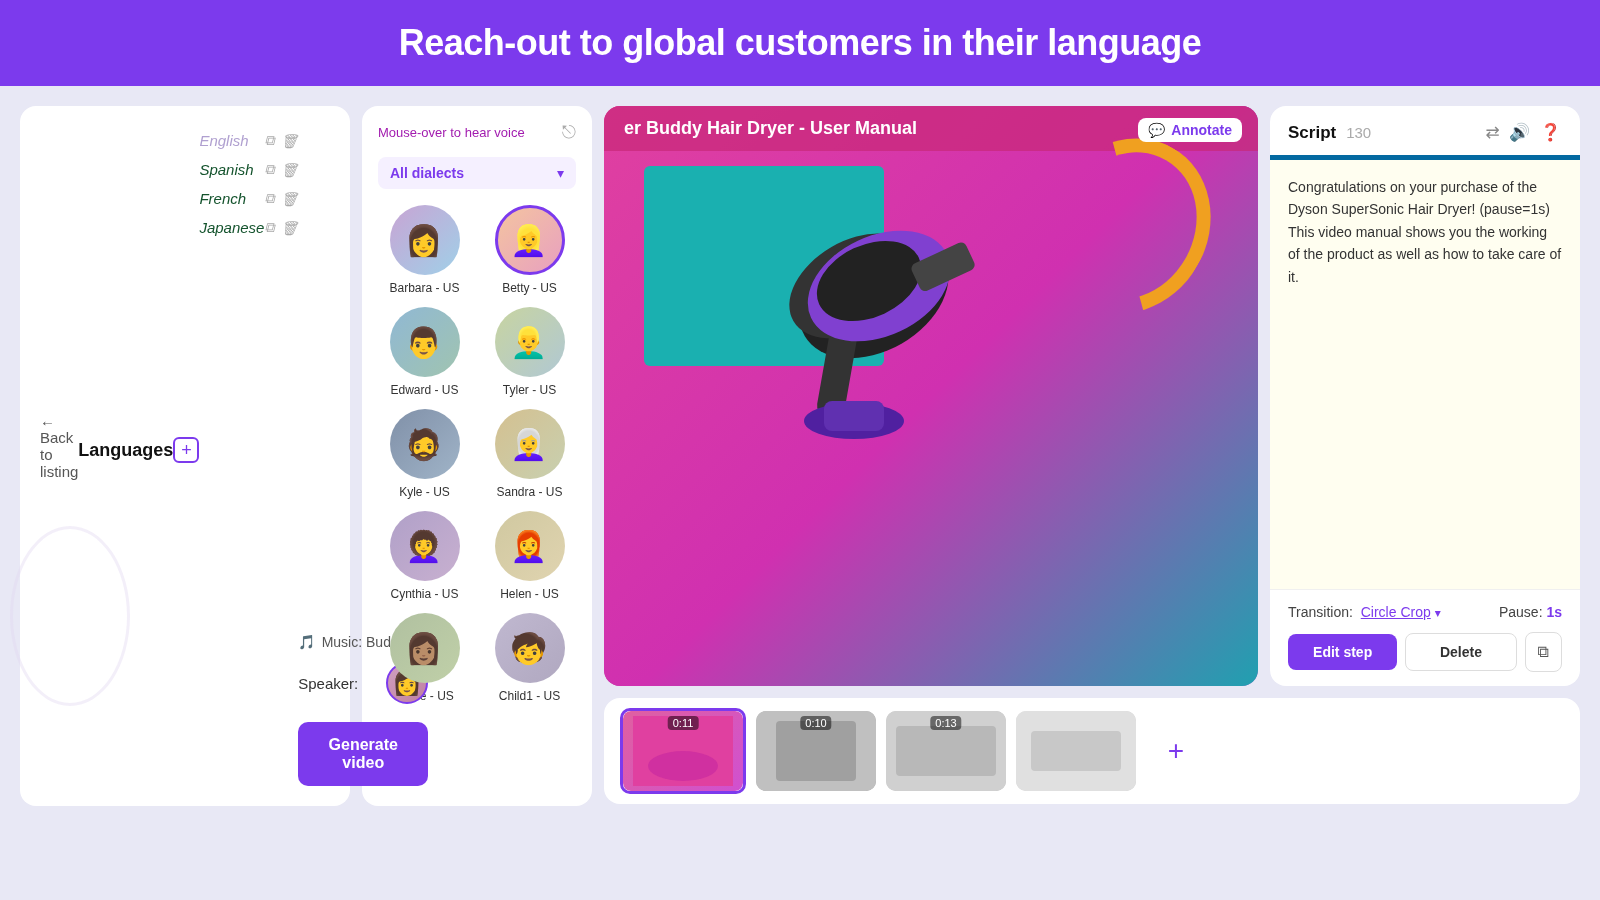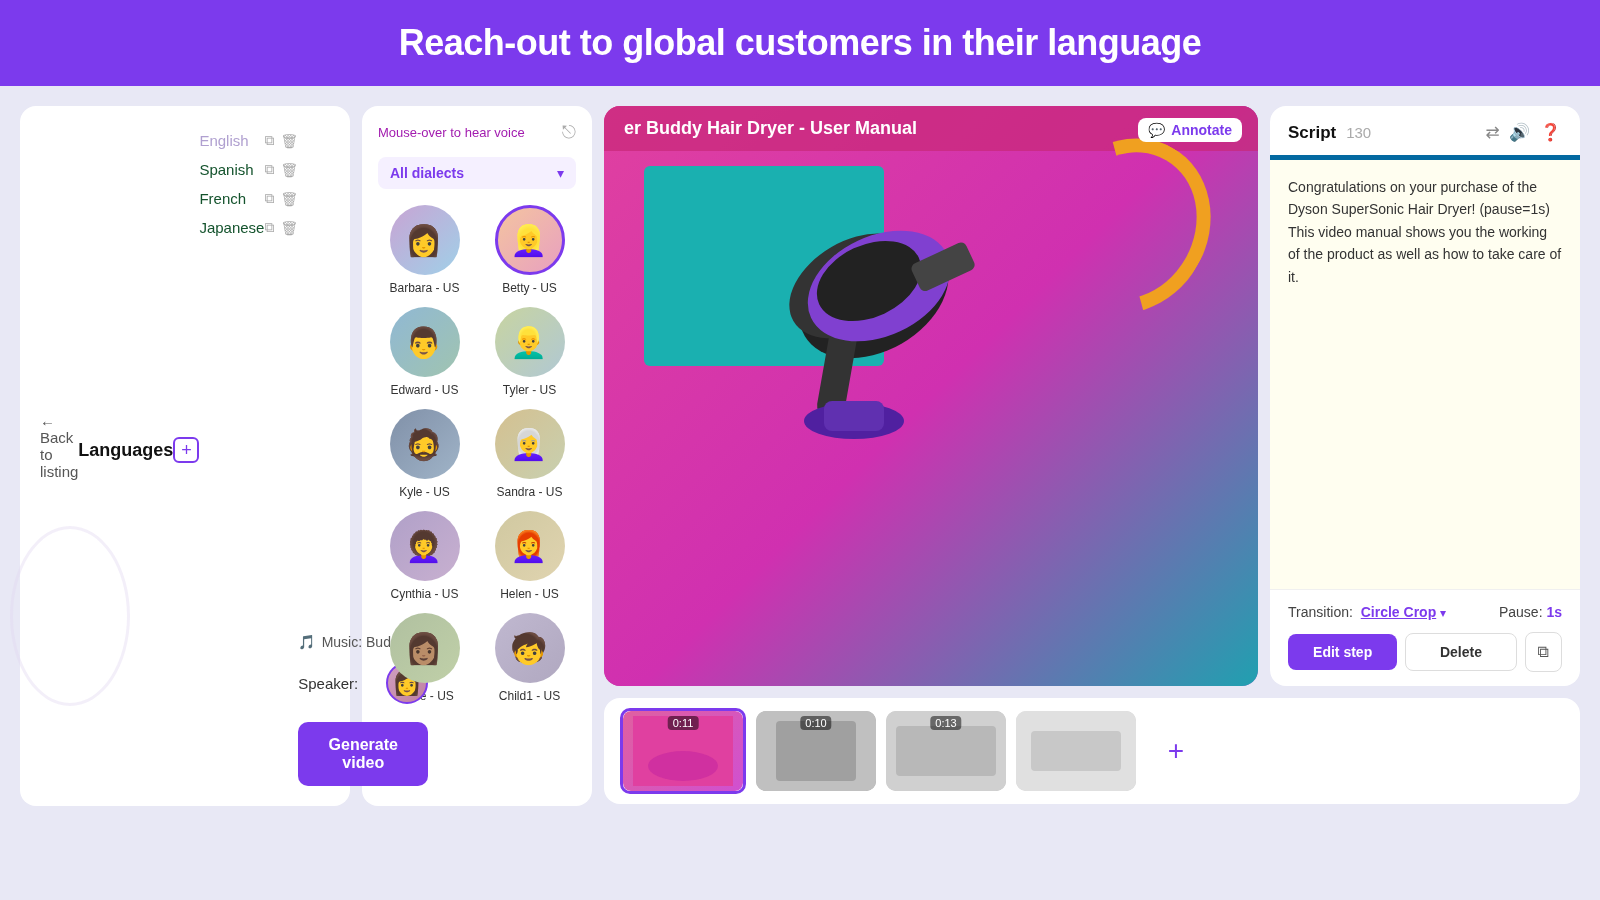--- a/index.html
+++ b/index.html
@@ -81,20 +81,21 @@
       cursor: pointer;
       background: white;
     }
 
     .lang-item {
       display: flex;
       align-items: center;
       justify-content: space-between;
       padding: 6px 0;
       cursor: pointer;
+      font-style: italic;
     }
 
     .lang-name {
       font-size: 15px;
       color: #14532d;
       flex: 1;
     }
 
     .lang-name.active {
       color: #b0a0d0;
@@ -385,21 +386,20 @@
       margin-bottom: 12px;
       font-size: 14px;
       color: #444;
     }
 
     .transition-link {
       color: #7c3aed;
       text-decoration: underline;
       cursor: pointer;
       margin-left: 4px;
-      font-weight: bold;
     }
 
     .pause-value {
       color: #7c3aed;
       font-weight: 600;
     }
 
     .script-actions {
       display: flex;
       gap: 8px;

